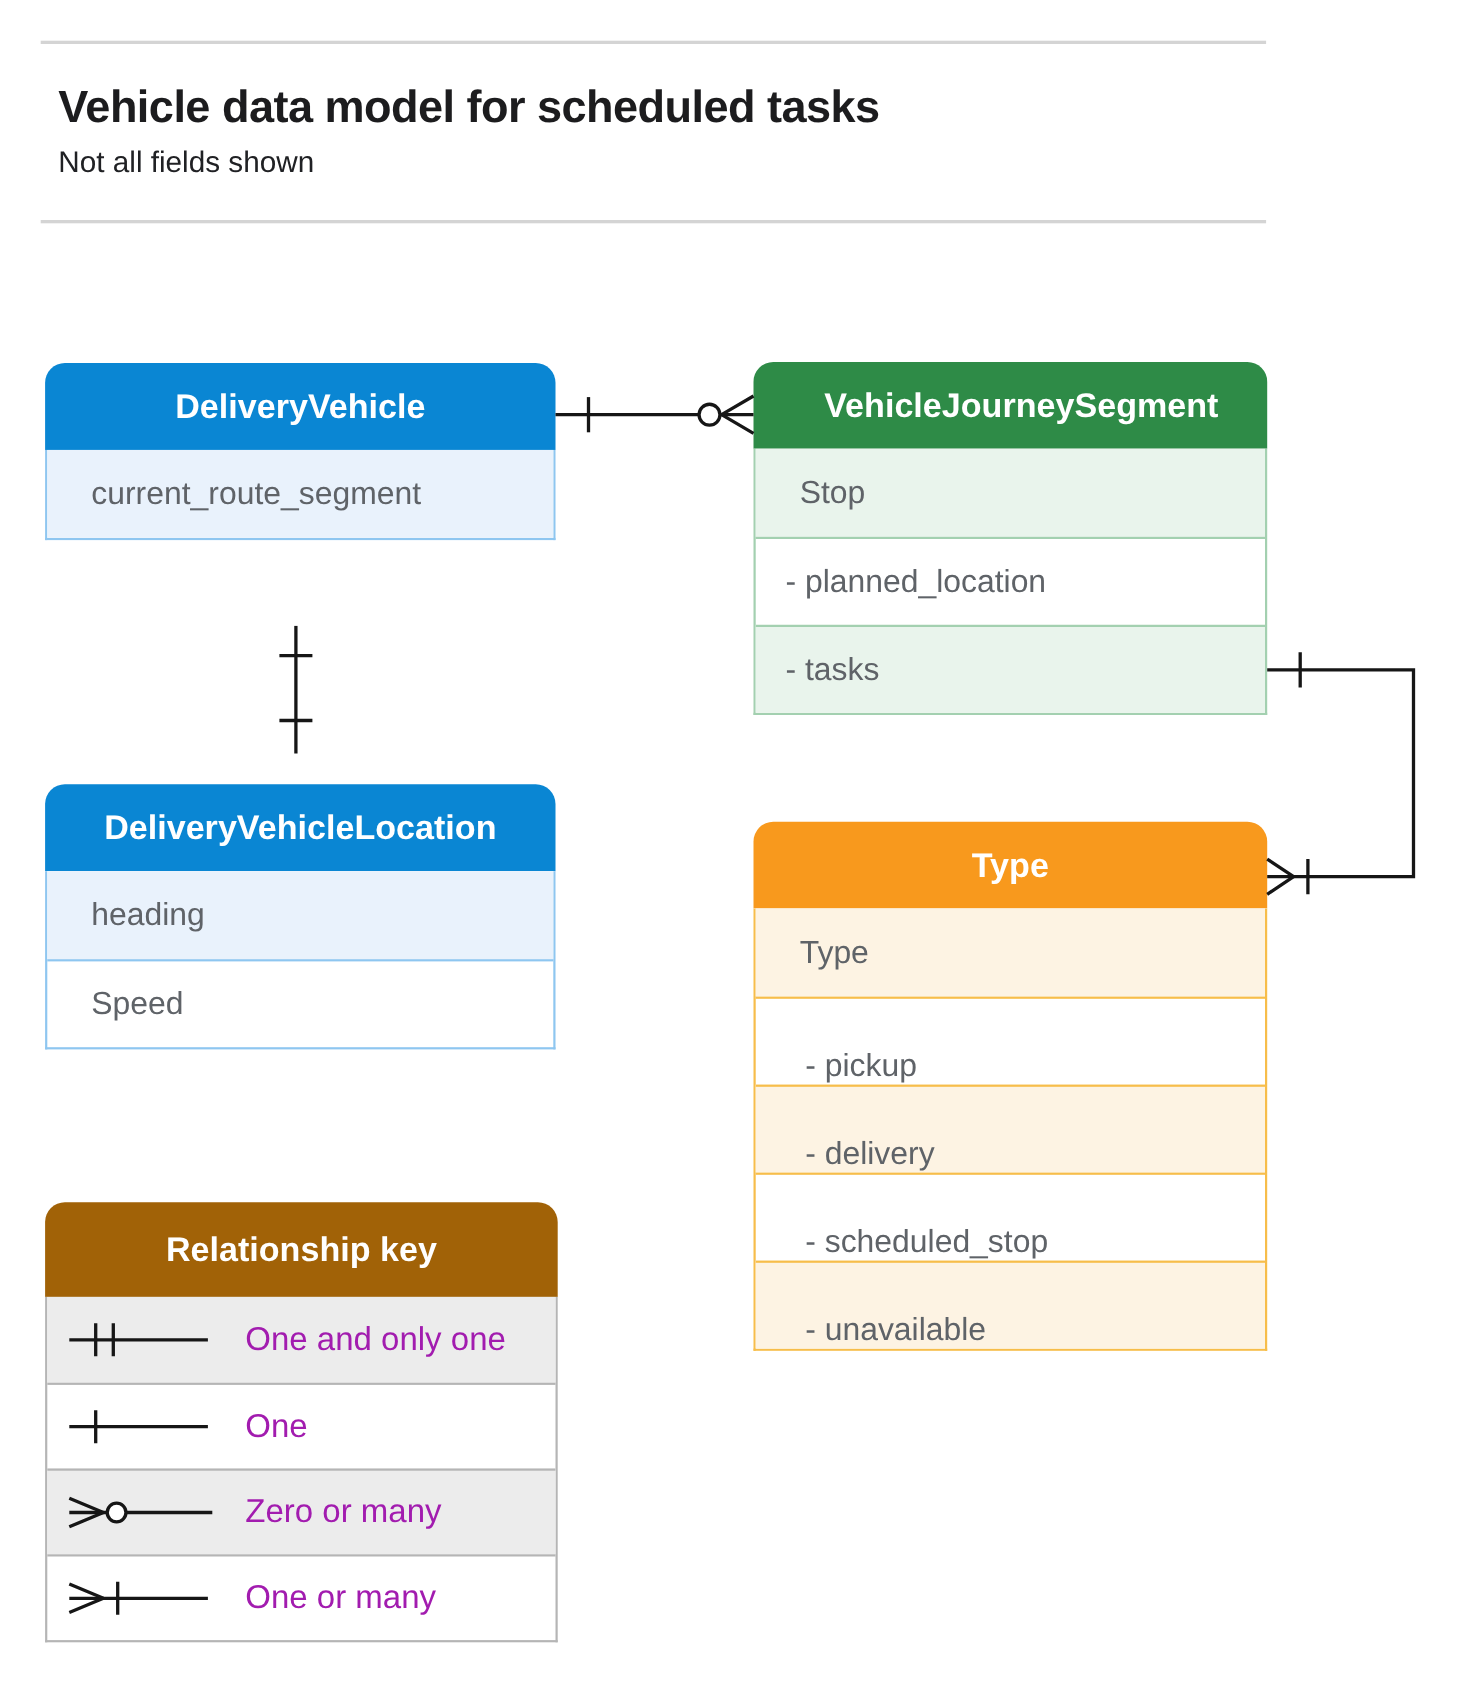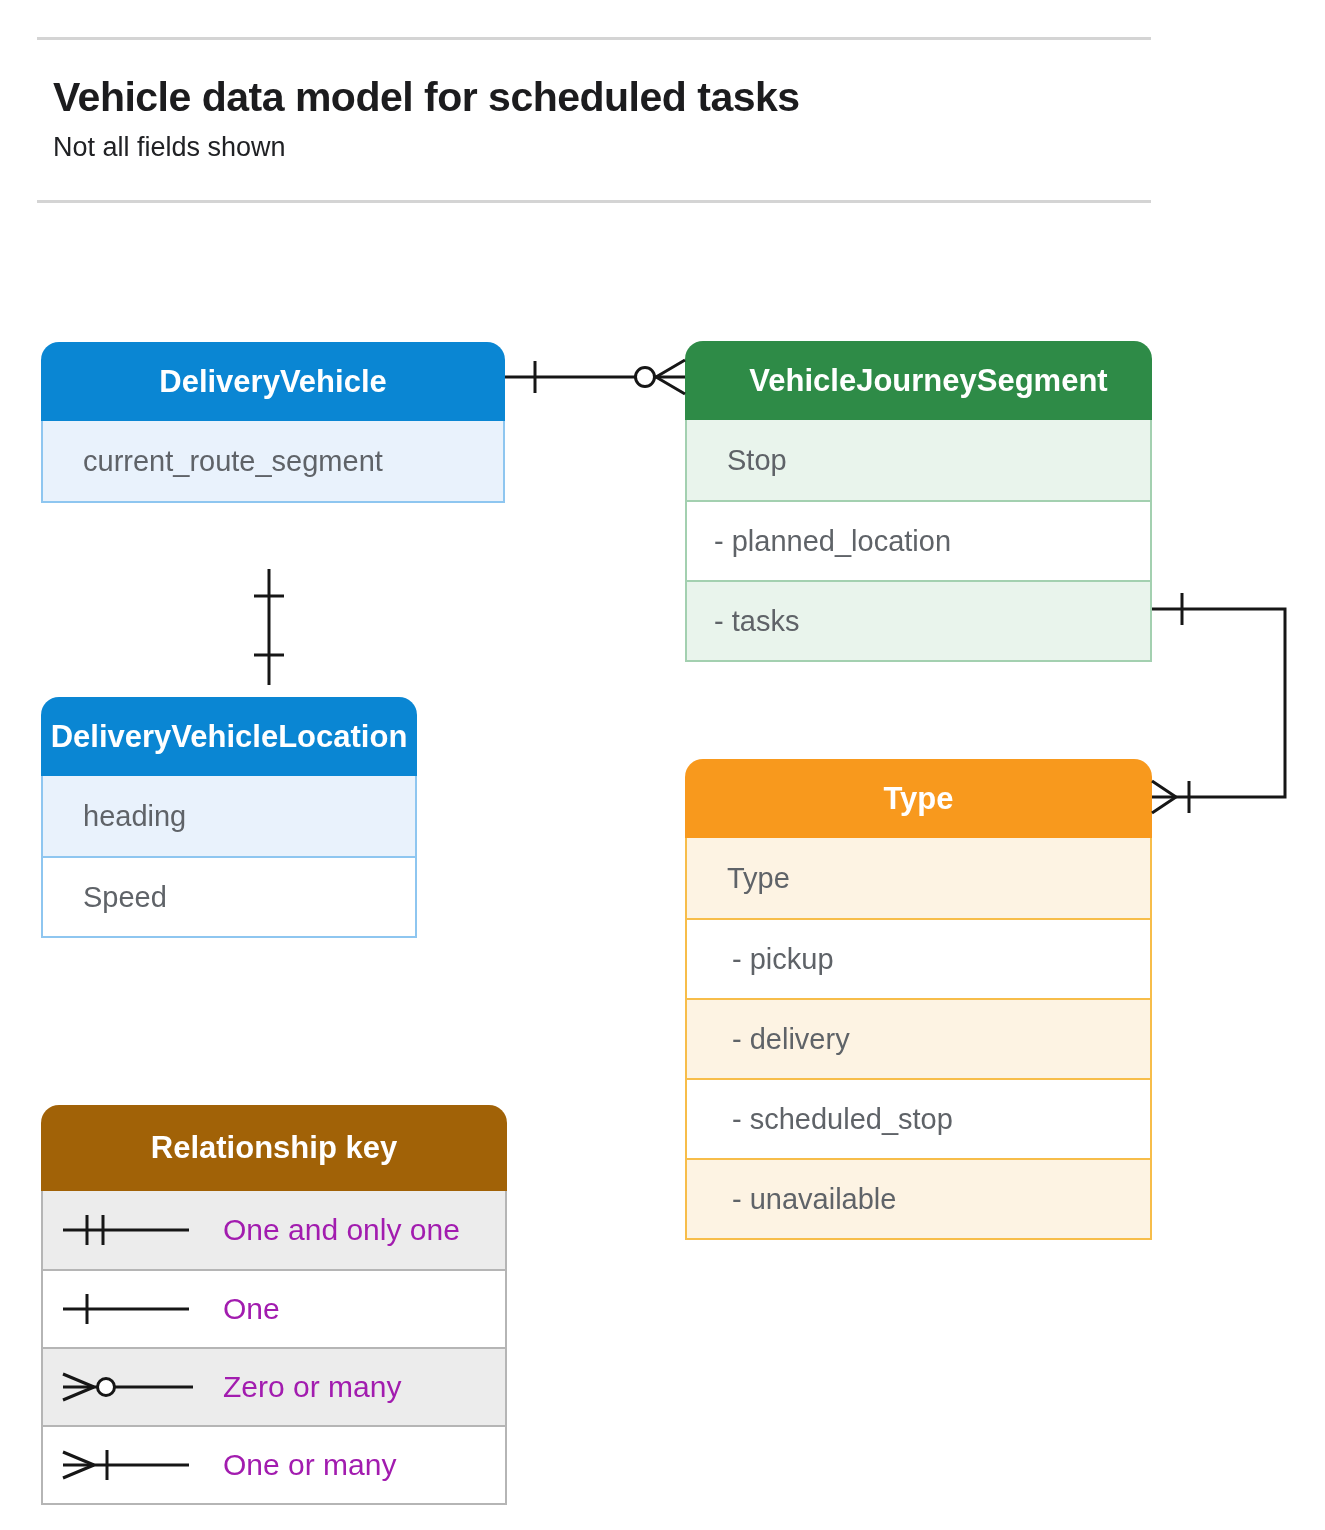--- a/index.html
+++ b/index.html
@@ -16,29 +16,29 @@
   }
   #page-subtitle{
     position:absolute;left:53px;top:132px;
     font-size:27px;color:#202124;
   }
 
   .entity{position:absolute;box-sizing:border-box;}
   .e-header{
     height:79px;border-radius:18px 18px 0 0;
     display:flex;align-items:center;justify-content:center;
-    color:#ffffff;font-size:31px;font-weight:700;margin-top:12px;
+    color:#ffffff;font-size:31px;font-weight:700;
   }
   .e-rows{border:2px solid #000;border-top:none;box-sizing:border-box;background:#fff;}
   .e-row{
     height:80px;box-sizing:border-box;display:flex;align-items:center;
     font-size:29px;color:#5f6368;padding-left:40px;
   }
   .e-row.sub1{padding-left:27px;}
-  .e-row.sub2{padding-left:45px;}
+  .e-row.sub2{padding-left:45px;align-items:flex-end;}
 
   
   .blue .e-header{background:#0a86d3;}
   .blue .e-rows{border-color:#8ec6f0;}
   .blue .e-row + .e-row{border-top:2px solid #8ec6f0;}
   .blue .e-row:nth-child(odd){background:#e9f2fc;}
 
   
   .green .e-header{background:#2e8b47;padding-left:20px;}
   .green .e-rows{border-color:#a3d0b0;}
@@ -94,21 +94,21 @@
       </div>
     <div class="e-row sub1">
         <span>- planned_location</span>
       </div>
     <div class="e-row sub1">
         <span>- tasks</span>
       </div>
   </div>
 </div>
 
-<div class="entity blue" style="left:41px;top:685px;width:376px;">
+<div class="entity blue" style="left:41px;top:713px;width:464px;">
   <div class="e-header">
     <span>DeliveryVehicleLocation</span>
   </div>
   <div class="e-rows">
     <div class="e-row">
         <span>heading</span>
       </div>
     <div class="e-row">
         <span>Speed</span>
       </div>

